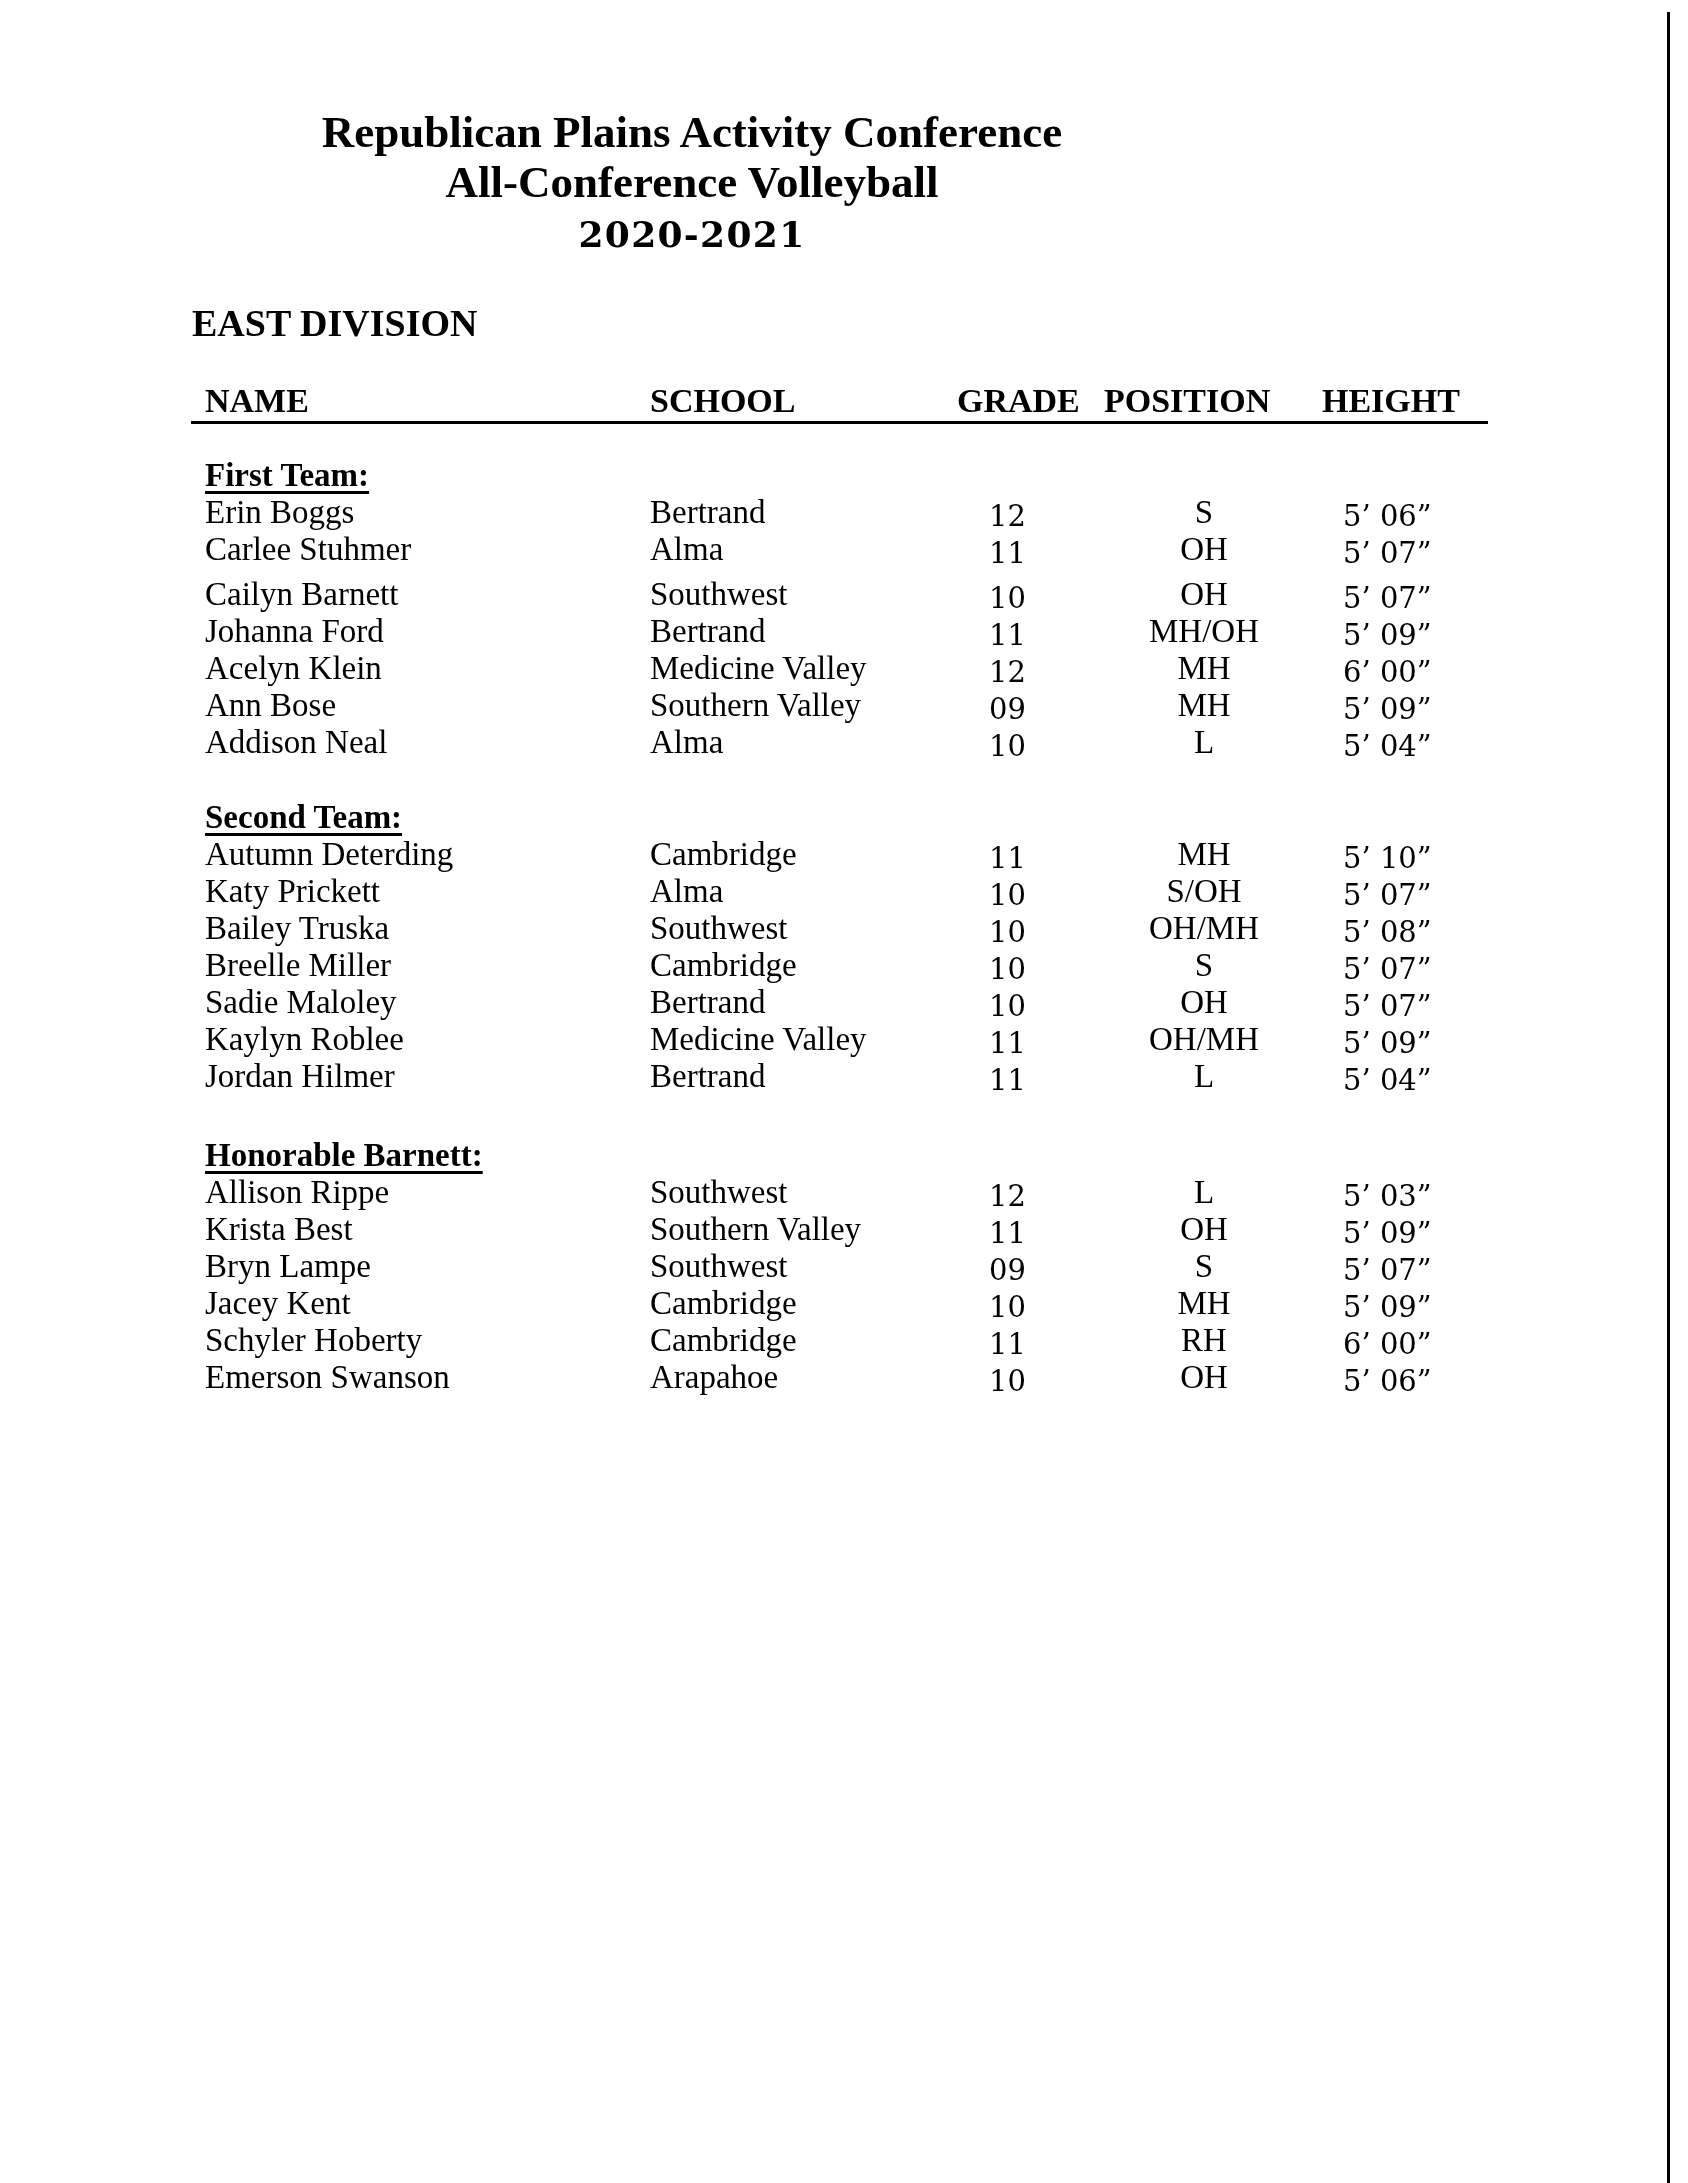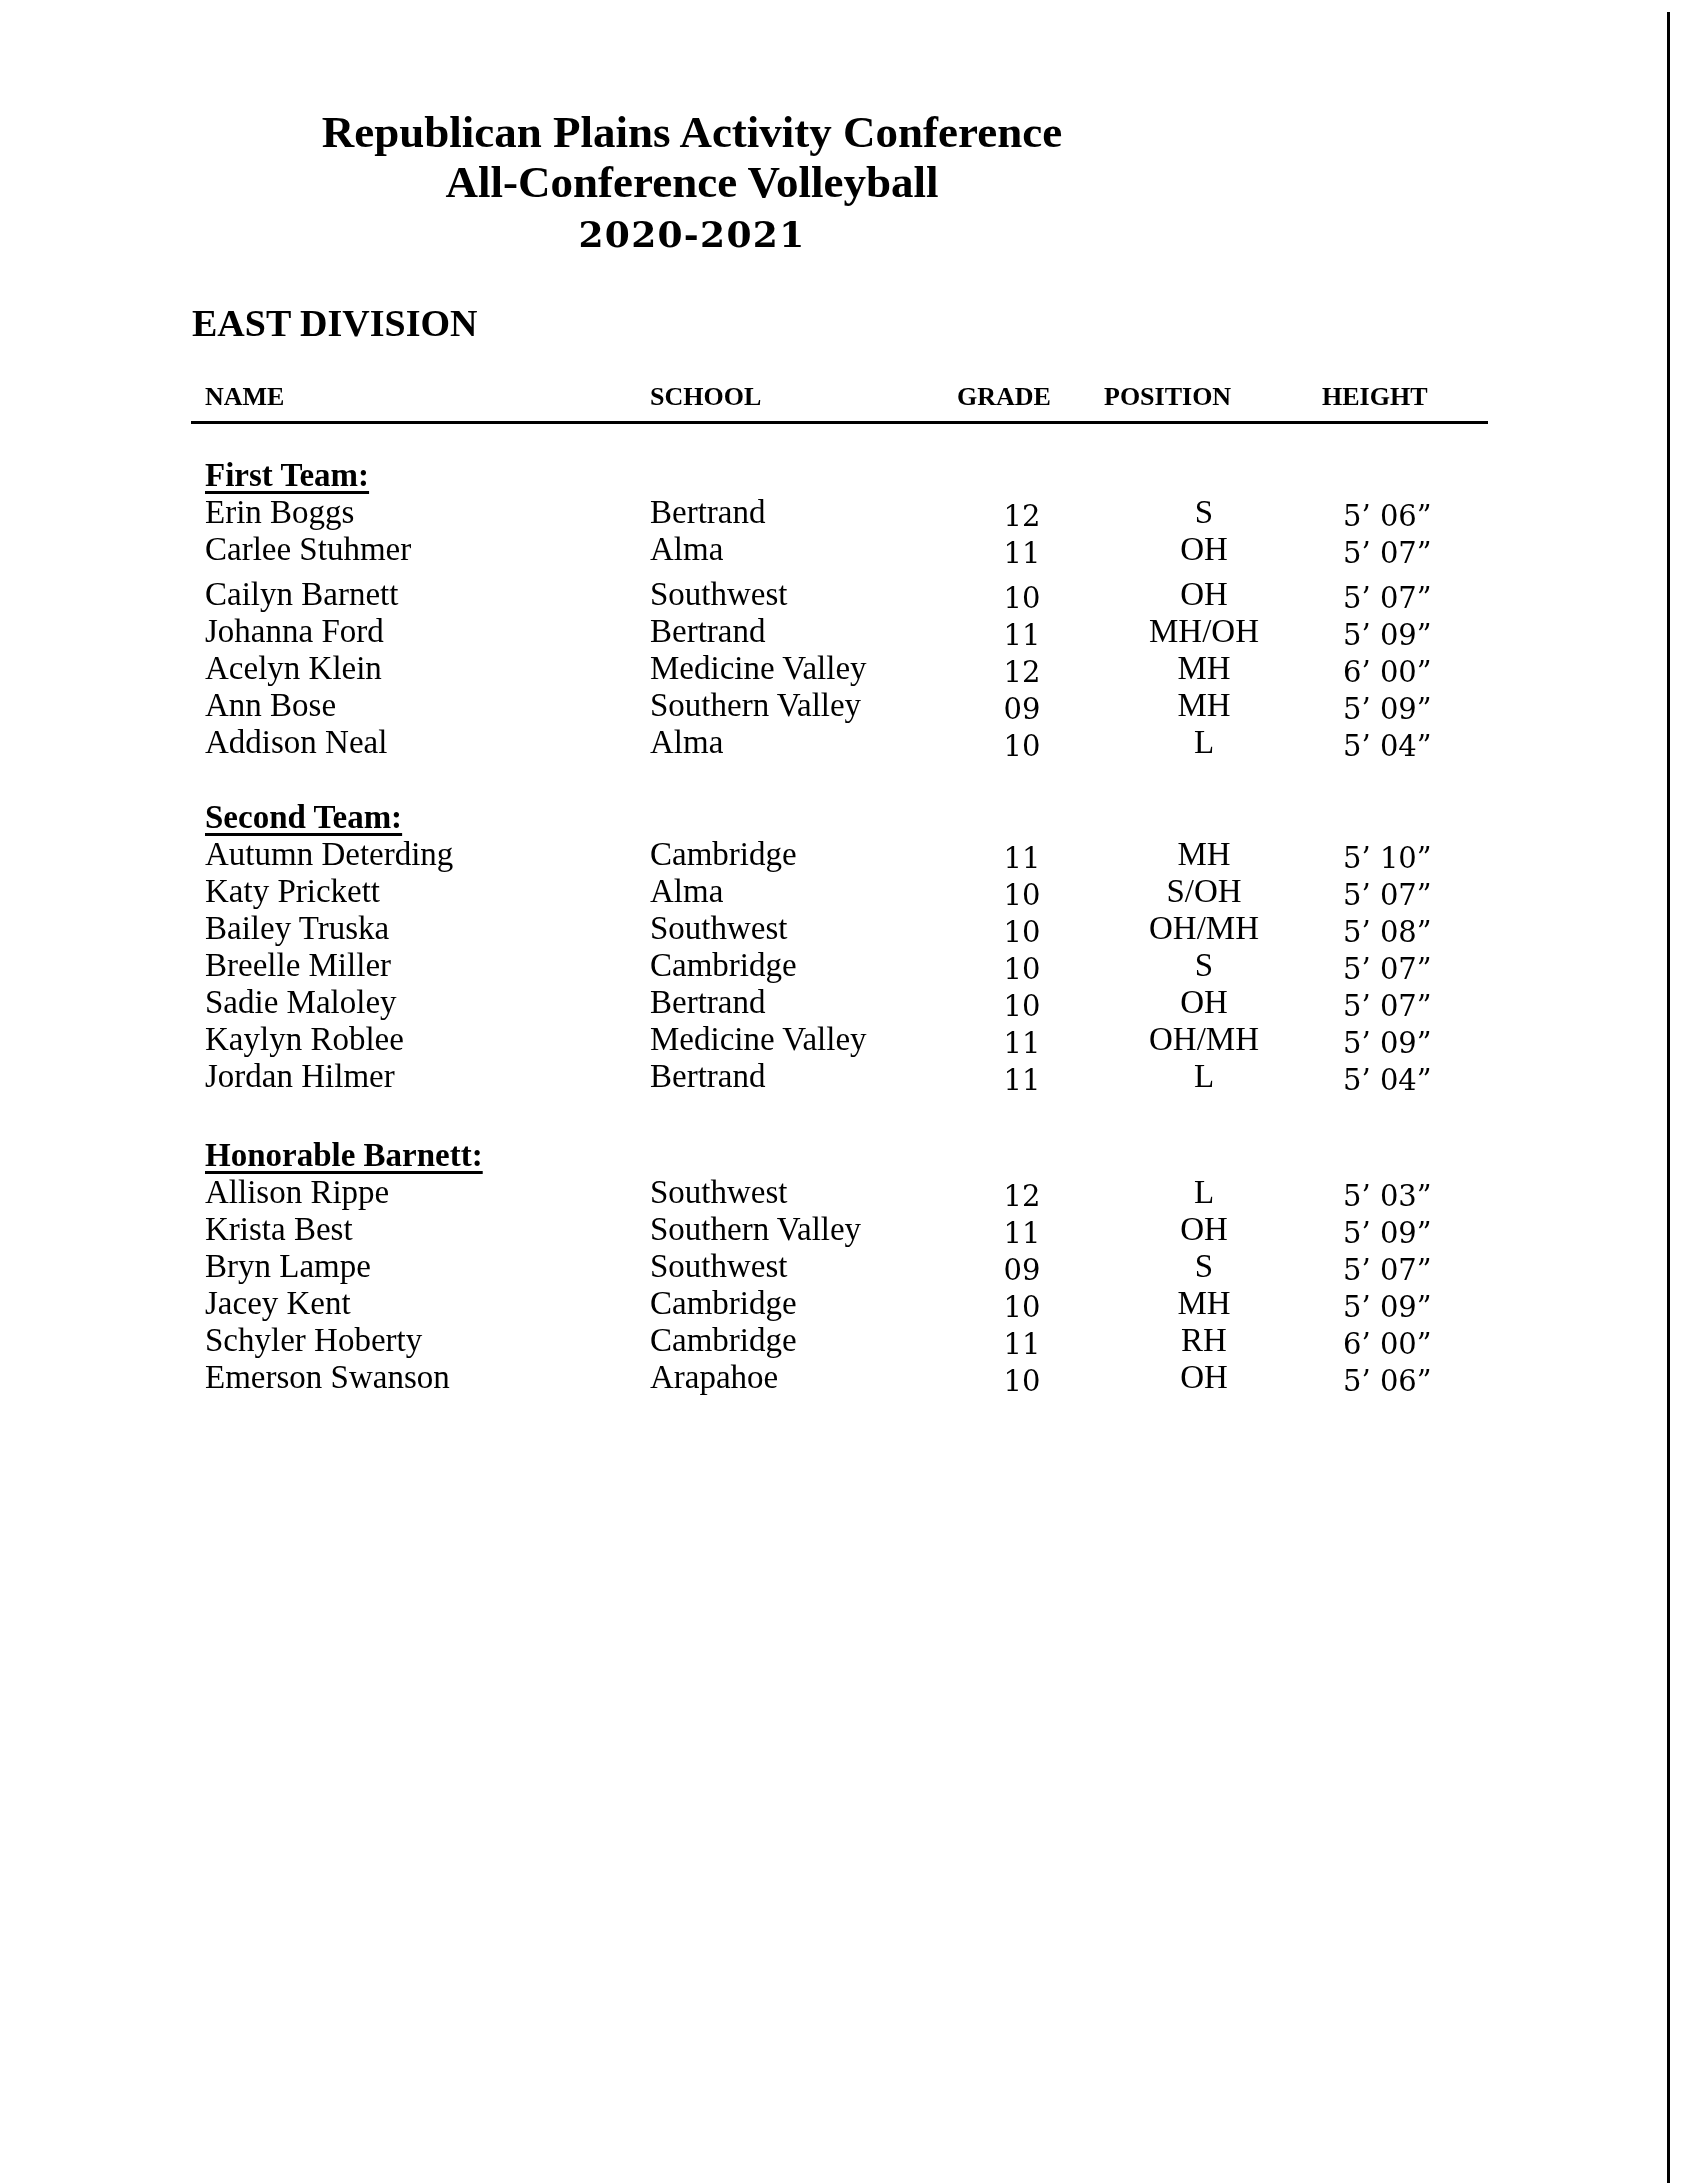--- a/index.html
+++ b/index.html
@@ -7,37 +7,37 @@
          font-family: "DejaVu Serif", "Liberation Serif", serif; color: #000; }
   .edge-line { position: absolute; left: 1667px; top: 12px; width: 3.3px; height: 2171px; background: #000; }
   .title { position: absolute; left: 0; width: 1384px; text-align: center; font-weight: bold;
            font-family: "Liberation Serif", "DejaVu Serif", serif; }
   .t1 { top: 106px; font-size: 45px; }
   .t2 { top: 156px; font-size: 45px; }
   .t3 { top: 213px; font-size: 36px; font-family: "DejaVu Serif", serif; letter-spacing: 1.3px; }
   .division { position: absolute; left: 192px; top: 301px; font-size: 38px; font-weight: bold;
               font-family: "Liberation Serif", serif; }
   .header-row { position: absolute; top: 382px; left: 0; width: 1688px; height: 40px;
-                font-family: "Liberation Serif", serif; font-weight: bold; font-size: 26px; text-align: center; }
+                font-family: "Liberation Serif", serif; font-weight: bold; font-size: 34px; text-align: center; }
   .header-row span { position: absolute; top: 0; }
   .h-name { left: 205px; }
   .h-school { left: 650px; }
   .h-grade { left: 957px; }
   .h-position { left: 1064px; margin-left: 40px; }
   .h-height { left: 1322px; }
   .rule { position: absolute; left: 191px; top: 421px; width: 1297px; height: 2.6px; background: #000; }
   .section { position: absolute; left: 0; width: 1688px; }
   .sec-head { position: absolute; left: 205px; top: 0; font-size: 33px; font-weight: bold;
               text-decoration: underline; text-underline-offset: 5.3px; font-family: "Liberation Serif", serif; }
   .row { position: absolute; left: 0; width: 1615px; height: 37px;
          font-family: "DejaVu Serif", serif; font-size: 29px; }
   .row span { position: absolute; top: 0; white-space: nowrap; }
   .c-name { left: 205px; font-family: "Liberation Serif", serif; font-size: 33px; }
   .c-school { left: 650px; font-family: "Liberation Serif", serif; font-size: 33px; }
-  .c-grade { left: 989px; width: 66px; text-align: center; top: 5.3px !important; }
+  .c-grade { left: 989px; width: 66px; text-align: left; top: 5.3px !important; }
   .c-position { left: 1138px; width: 132px; text-align: center; font-family: "Liberation Serif", serif; font-size: 33px; }
   .c-height { left: 1343px; width: 112px; text-align: left; top: 5.3px !important; }
 </style>
 </head>
 <body>
 
 <div class="edge-line"></div>
 
 <div class="title t1">Republican Plains Activity Conference</div>
 <div class="title t2">All-Conference Volleyball</div>

